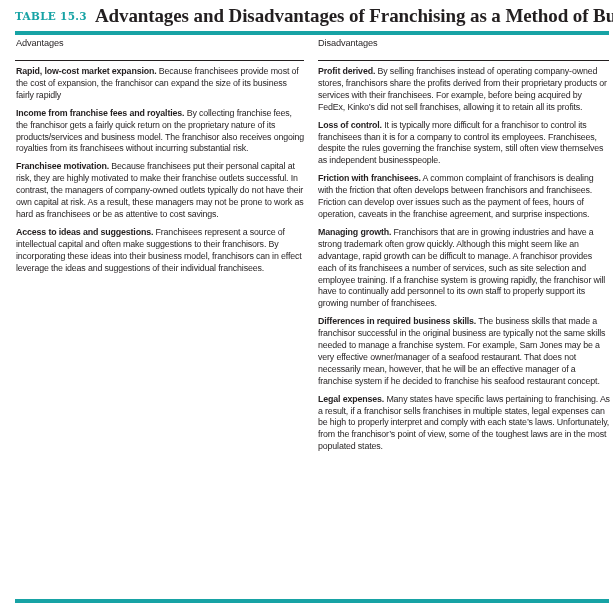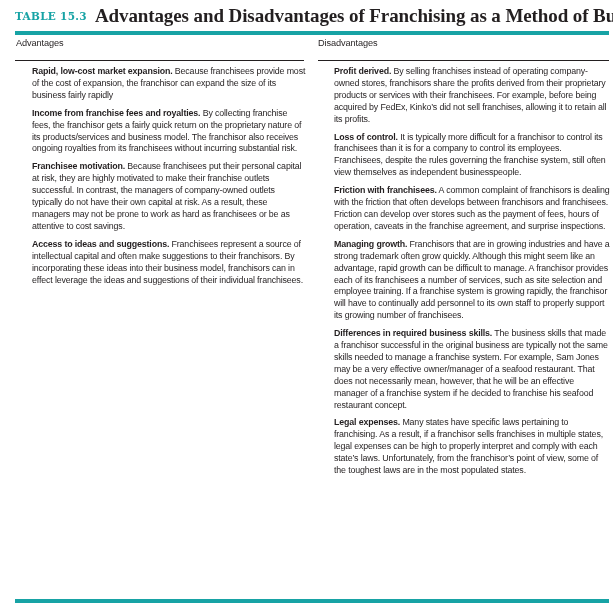--- a/index.html
+++ b/index.html
@@ -27,21 +27,21 @@
   .col-header.right { left: 318px; }
   .rule-dark { position: absolute; top: 60px; height: 1px; background: #231f20; }
   .rule-dark.left { left: 15px; width: 289px; }
   .rule-dark.right { left: 318px; width: 291px; }
   .col {
     position: absolute; top: 66px; font-family: "Liberation Sans", sans-serif;
     font-size: 8.85px; line-height: 11.9px; color: #231f20; letter-spacing: -0.15px;
   }
   .col.left { left: 16px; width: 290px; }
   .col.right { left: 318px; width: 292px; }
-  .entry { margin: 0 0 6px 16px; }
+  .entry { margin: 0 0 6px 0; }
   .entry .term { font-weight: bold; }
 </style>
 </head>
 <body>
 
 <div class="title-row">
   <span class="table-label">TABLE 15.3</span>
   <span class="table-title">Advantages and Disadvantages of Franchising as a Method of Business Expansion</span>
 </div>
 
@@ -56,19 +56,19 @@
 <div class="col left">
   <p class="entry"><span class="term">Rapid, low-cost market expansion.</span><span> Because franchisees provide most of the cost of expansion, the franchisor can expand the size of its business fairly rapidly</span></p>
   <p class="entry"><span class="term">Income from franchise fees and royalties.</span><span> By collecting franchise fees, the franchisor gets a fairly quick return on the proprietary nature of its products/services and business model. The franchisor also receives ongoing royalties from its franchisees without incurring substantial risk.</span></p>
   <p class="entry"><span class="term">Franchisee motivation.</span><span> Because franchisees put their personal capital at risk, they are highly motivated to make their franchise outlets successful. In contrast, the managers of company-owned outlets typically do not have their own capital at risk. As a result, these managers may not be prone to work as hard as franchisees or be as attentive to cost savings.</span></p>
   <p class="entry"><span class="term">Access to ideas and suggestions.</span><span> Franchisees represent a source of intellectual capital and often make suggestions to their franchisors. By incorporating these ideas into their business model, franchisors can in effect leverage the ideas and suggestions of their individual franchisees.</span></p>
 </div>
 
 <div class="col right">
   <p class="entry"><span class="term">Profit derived.</span><span> By selling franchises instead of operating company-owned stores, franchisors share the profits derived from their proprietary products or services with their franchisees. For example, before being acquired by FedEx, Kinko’s did not sell franchises, allowing it to retain all its profits.</span></p>
   <p class="entry"><span class="term">Loss of control.</span><span> It is typically more difficult for a franchisor to control its franchisees than it is for a company to control its employees. Franchisees, despite the rules governing the franchise system, still often view themselves as independent businesspeople.</span></p>
-  <p class="entry"><span class="term">Friction with franchisees.</span><span> A common complaint of franchisors is dealing with the friction that often develops between franchisors and franchisees. Friction can develop over stores such as the payment of fees, hours of operation, caveats in the franchise agreement, and surprise inspections.</span></p>
+  <p class="entry"><span class="term">Friction with franchisees.</span><span> A common complaint of franchisors is dealing with the friction that often develops between franchisors and franchisees. Friction can develop over issues such as the payment of fees, hours of operation, caveats in the franchise agreement, and surprise inspections.</span></p>
   <p class="entry"><span class="term">Managing growth.</span><span> Franchisors that are in growing industries and have a strong trademark often grow quickly. Although this might seem like an advantage, rapid growth can be difficult to manage. A franchisor provides each of its franchisees a number of services, such as site selection and employee training. If a franchise system is growing rapidly, the franchisor will have to continually add personnel to its own staff to properly support its growing number of franchisees.</span></p>
   <p class="entry"><span class="term">Differences in required business skills.</span><span> The business skills that made a franchisor successful in the original business are typically not the same skills needed to manage a franchise system. For example, Sam Jones may be a very effective owner/manager of a seafood restaurant. That does not necessarily mean, however, that he will be an effective manager of a franchise system if he decided to franchise his seafood restaurant concept.</span></p>
   <p class="entry"><span class="term">Legal expenses.</span><span> Many states have specific laws pertaining to franchising. As a result, if a franchisor sells franchises in multiple states, legal expenses can be high to properly interpret and comply with each state’s laws. Unfortunately, from the franchisor’s point of view, some of the toughest laws are in the most populated states.</span></p>
 </div>
 
 <div class="rule-teal rule-bottom"></div>
 
 </body></html>

